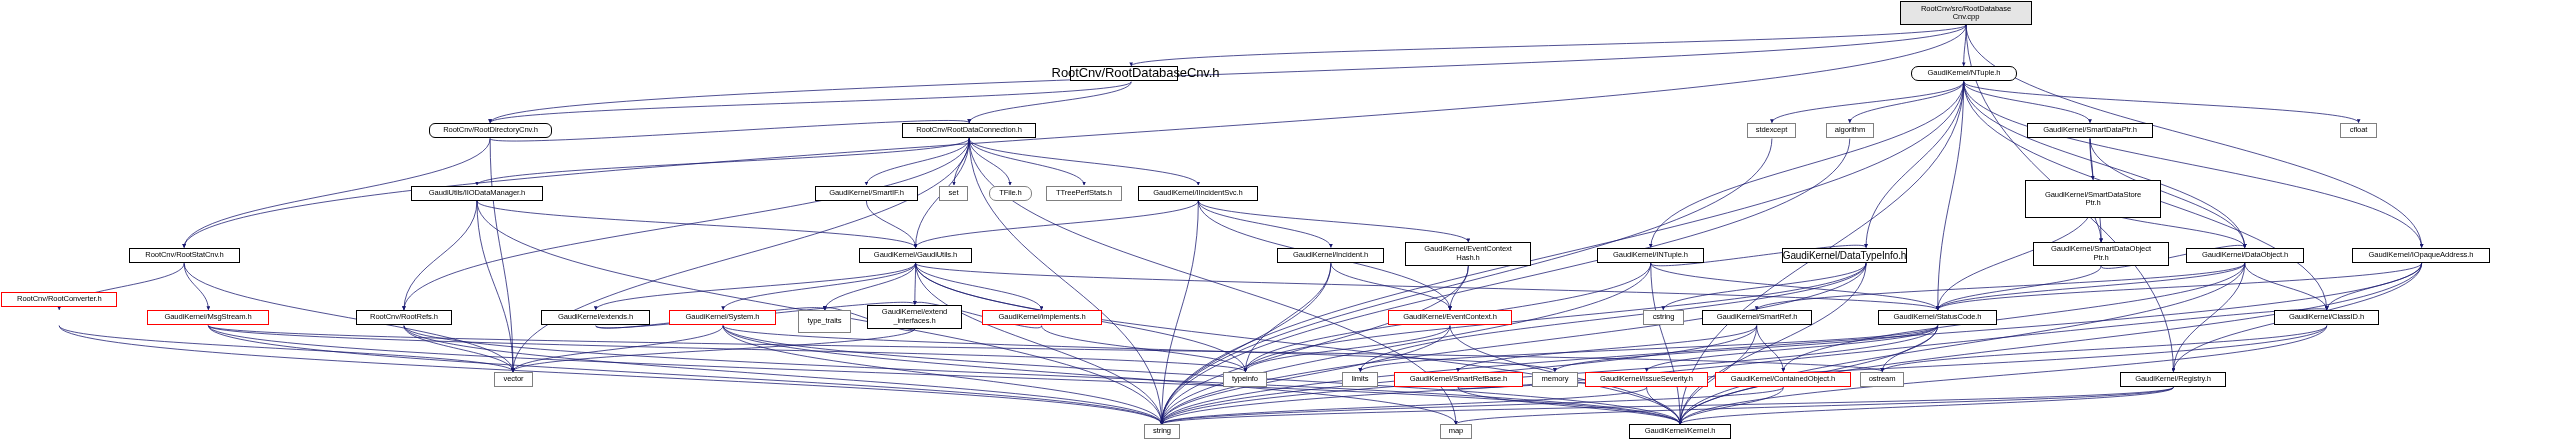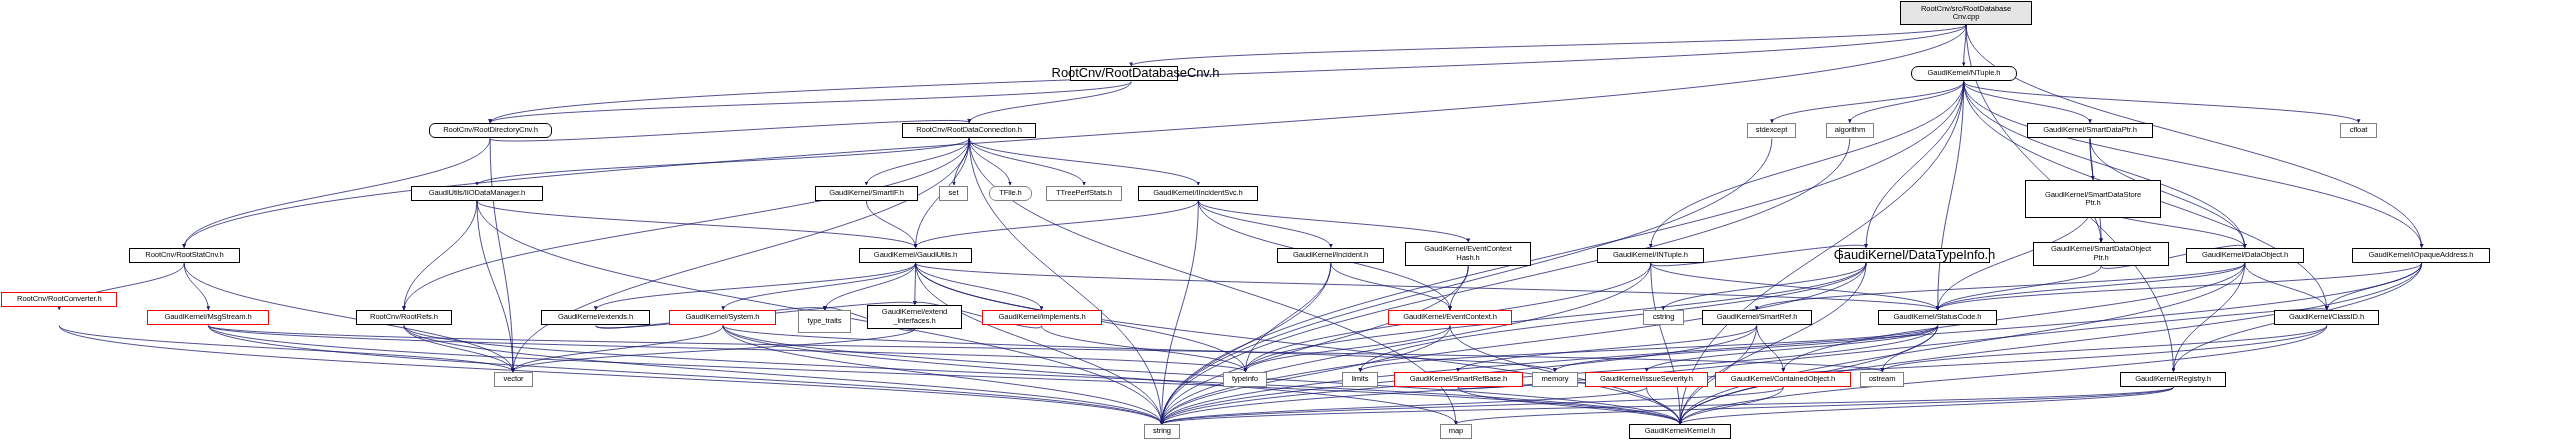--- a/index.html
+++ b/index.html
@@ -197,21 +197,21 @@
     <div class="node sys" style="left: 1046px; top: 186px; width: 76px; height: 15.2px; font-size: 7.6px;">TTreePerfStats.h</div>
     <div class="node hdr" style="left: 1138px; top: 186px; width: 120px; height: 15.2px; font-size: 7.6px;">GaudiKernel/IIncidentSvc.h</div>
     <div class="node hdr" style="left: 2025px; top: 180px; width: 136px; height: 38px; font-size: 7.6px;">GaudiKernel/SmartDataStore
 Ptr.h</div>
     <div class="node hdr" style="left: 129px; top: 248px; width: 111px; height: 15.2px; font-size: 7.6px;">RootCnv/RootStatCnv.h</div>
     <div class="node hdr" style="left: 859px; top: 248px; width: 113px; height: 15.2px; font-size: 7.6px;">GaudiKernel/GaudiUtils.h</div>
     <div class="node hdr" style="left: 1277px; top: 248px; width: 107px; height: 15.2px; font-size: 7.6px;">GaudiKernel/Incident.h</div>
     <div class="node hdr" style="left: 1405px; top: 242px; width: 126px; height: 23.5px; font-size: 7.6px;">GaudiKernel/EventContext
 Hash.h</div>
     <div class="node hdr" style="left: 1597px; top: 248px; width: 107px; height: 15.2px; font-size: 7.6px;">GaudiKernel/INTuple.h</div>
-    <div class="node hdr" style="left: 1839px; top: 248px; width: 151px; height: 15.2px; font-size: 13px;">GaudiKernel/DataTypeInfo.h</div>
+    <div class="node hdr" style="left: 1782px; top: 248px; width: 125px; height: 15.2px; font-size: 10px;">GaudiKernel/DataTypeInfo.h</div>
     <div class="node hdr" style="left: 2033px; top: 242px; width: 136px; height: 23.5px; font-size: 7.6px;">GaudiKernel/SmartDataObject
 Ptr.h</div>
     <div class="node hdr" style="left: 2186px; top: 248px; width: 118px; height: 15.2px; font-size: 7.6px;">GaudiKernel/DataObject.h</div>
     <div class="node hdr" style="left: 2352px; top: 248px; width: 138px; height: 15.2px; font-size: 7.6px;">GaudiKernel/IOpaqueAddress.h</div>
     <div class="node red" style="left: 1.4px; top: 292px; width: 116px; height: 15.2px; font-size: 7.6px;">RootCnv/RootConverter.h</div>
     <div class="node red" style="left: 147px; top: 310px; width: 122px; height: 15.2px; font-size: 7.6px;">GaudiKernel/MsgStream.h</div>
     <div class="node hdr" style="left: 356px; top: 310px; width: 96px; height: 15.2px; font-size: 7.6px;">RootCnv/RootRefs.h</div>
     <div class="node hdr" style="left: 541px; top: 310px; width: 109px; height: 15.2px; font-size: 7.6px;">GaudiKernel/extends.h</div>
     <div class="node red" style="left: 669px; top: 310px; width: 107px; height: 15.2px; font-size: 7.6px;">GaudiKernel/System.h</div>
     <div class="node sys" style="left: 798px; top: 310px; width: 53px; height: 23px; font-size: 7.6px;">type_traits</div>

